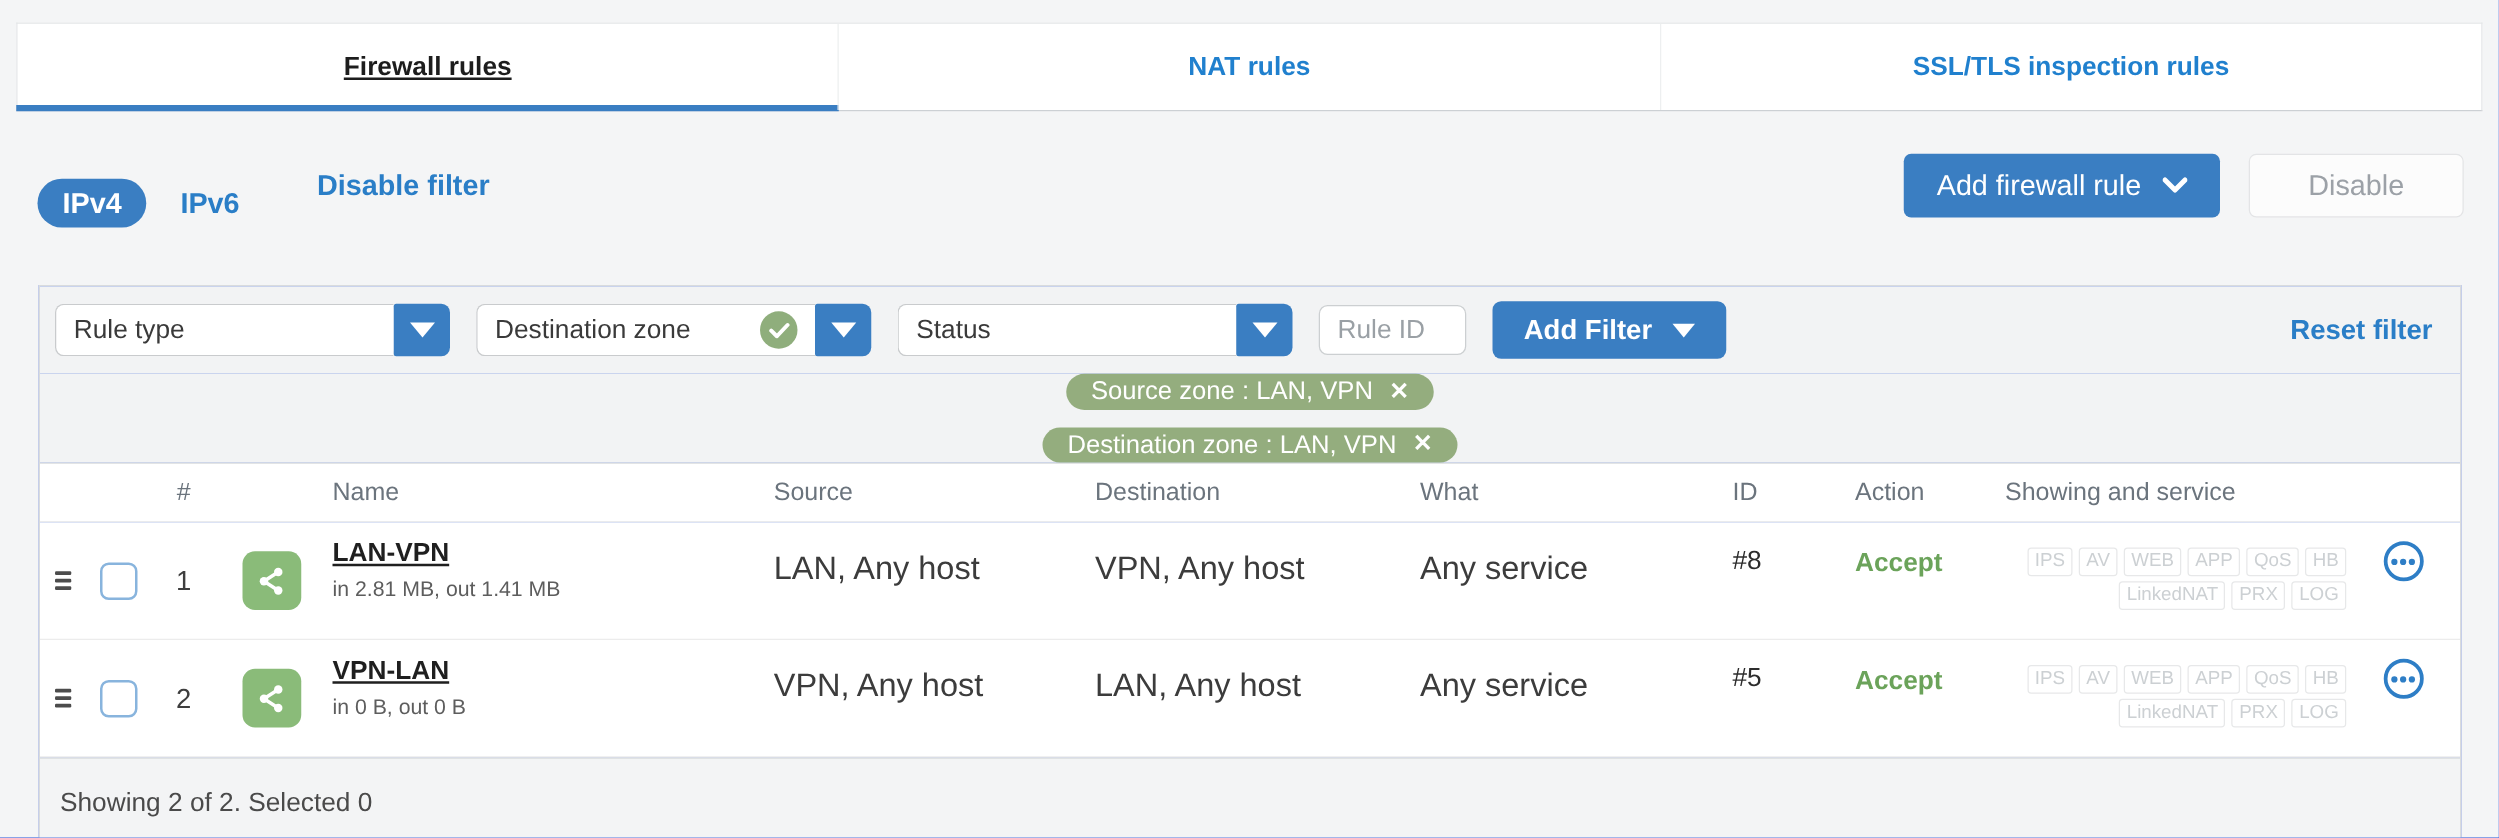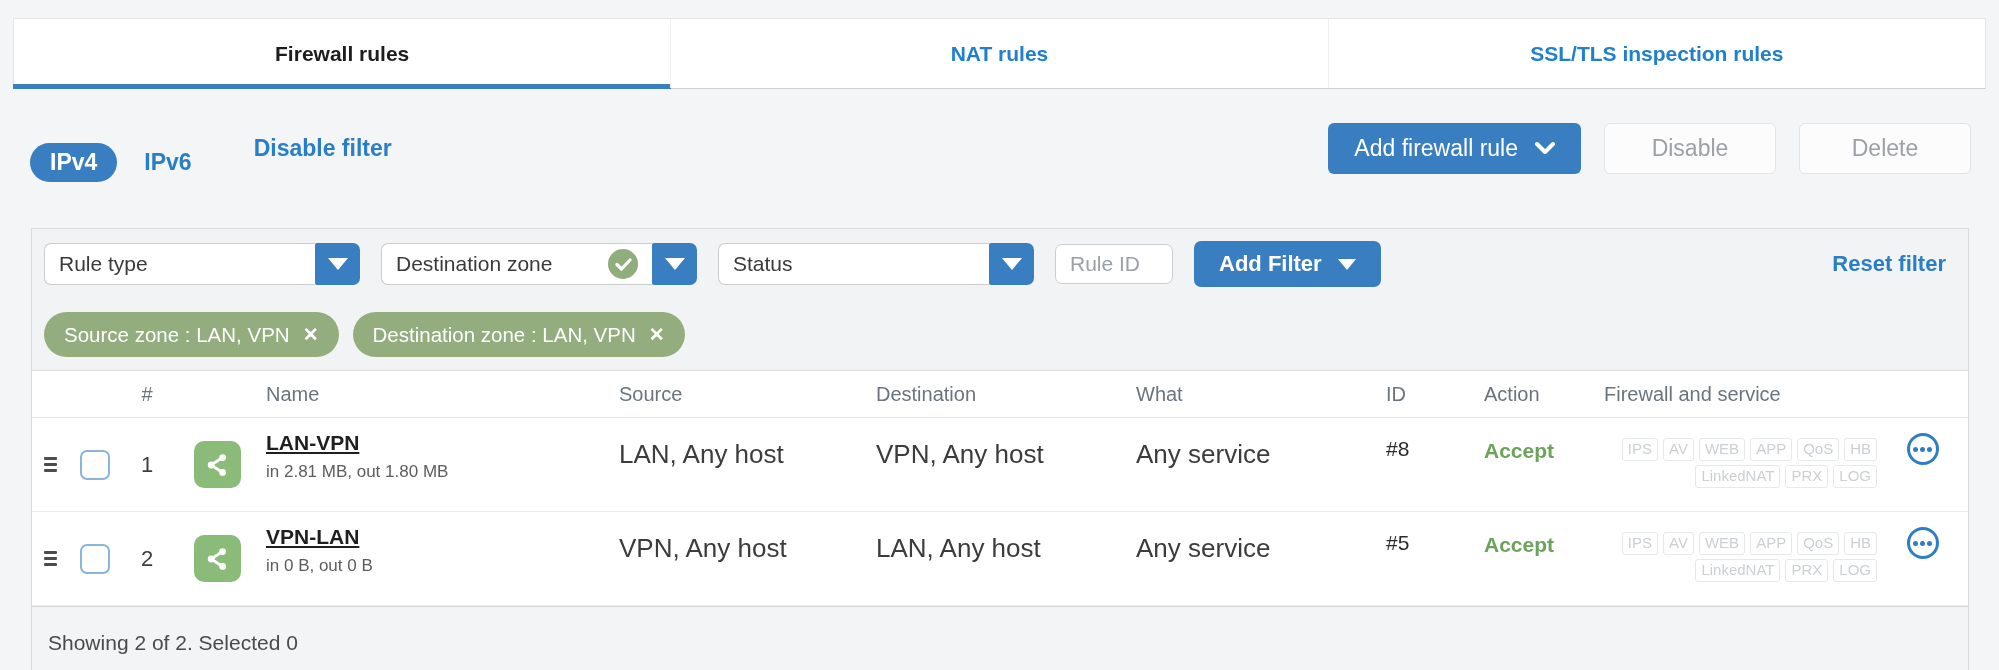--- a/index.html
+++ b/index.html
@@ -15,21 +15,21 @@
   .tabbar {
     position:absolute; left:13px; top:18px; width:1973px; height:71px;
     background:#fff; display:flex;
     border:1px solid #e4e6e8; border-bottom:1px solid #ccd0d4;
   }
   .tab {
     flex:1; position:relative; display:flex; align-items:center; justify-content:center;
     font-size:21px; font-weight:700; color:#2080ce; cursor:pointer;
   }
   .tab + .tab { border-left:1px solid #edeff0; }
-  .tab.active { color:#1d1d1d; }
+  .tab.active { color:#1d1d1d;text-decoration:underline; }
   .tab.active::after {
     content:""; position:absolute; left:-1px; right:-1px; bottom:-1px; height:5px; background:#3a7ec2;
   }
 
   
   .toolbar { position:absolute; left:30px; top:122px; width:1941px; height:52px; display:flex; align-items:center; }
   .ip-toggle { display:flex; align-items:center; gap:27px; }
   .ip-pill { font-size:23px; font-weight:700; color:#2a7ec7; cursor:pointer; padding:6px 0;margin-top:28px; }
   .ip-pill.active { background:#3a7ec2; color:#fff; border-radius:40px; padding:6px 20px; }
   .disable-filter { margin-left:62px; font-size:23px; font-weight:700; color:#2a7ec7; cursor:pointer; }
@@ -67,21 +67,21 @@
   }
   .rule-id::placeholder { color:#9aa0a5; }
   .add-filter {
     height:46px; background:#3a7ec2; border:none; border-radius:7px; color:#fff;
     font-size:22px; font-weight:600; display:flex; align-items:center; gap:16px;
     padding:0 25px; font-family:inherit; cursor:pointer; flex:0 0 auto;
   }
   .add-filter .tri { width:0; height:0; border-left:9px solid transparent; border-right:9px solid transparent; border-top:11px solid #fff; }
   .reset-filter { margin-left:auto; margin-right:10px; color:#2a7ec7; font-size:22px; font-weight:700; cursor:pointer; }
 
-  .chips-row { height:71px; background:#f2f3f4; display:flex; align-items:center; padding:0 12px; gap:14px; }
+  .chips-row { height:71px; background:#f2f3f4; display:flex; align-items:center; padding:0 12px; gap:14px;flex-direction:column; }
   .chip {
     display:flex; align-items:center; gap:13px; height:45px; background:#94ad7e; color:#fff;
     border-radius:26px; padding:0 20px; font-size:20.5px; white-space:nowrap;
   }
   .chip-x { font-weight:700; font-size:19px; cursor:pointer; line-height:1; }
 
   
   .thead, .row { display:grid; grid-template-columns:36px 54px 50px 90px 357px 257px 260px 250px 98px 108px 285px auto; }
   .thead {
     height:48px; align-items:center; border-top:1px solid #d9dbdd; border-bottom:1px solid #e3e5e7;
@@ -141,21 +141,20 @@
     </div>
   <span class="disable-filter">Disable filter</span>
   <div class="toolbar-right">
     <button class="btn-primary">
       <span>Add firewall rule</span>
       <svg width="20" height="14" viewBox="0 0 20 14">
           <polyline points="2,3 10,11 18,3" fill="none" stroke="#fff" stroke-width="4" stroke-linecap="round" stroke-linejoin="round"></polyline>
         </svg>
     </button>
     <button class="btn-ghost">Disable</button>
-    <button class="btn-ghost">Delete</button>
   </div>
 </div>
 
 <div class="card">
   <div class="filter-bar" id="filter-bar">
     <div class="dropdown">
         <div class="dd-field">
           <span class="dd-label">Rule type</span>
         </div>
         <div class="dd-arrow">
@@ -201,21 +200,21 @@
       </div>
     </div>
   <div class="thead" id="thead">
       <span class="h-num">#</span>
       <span class="h-name">Name</span>
       <span class="h-source">Source</span>
       <span class="h-dest">Destination</span>
       <span class="h-what">What</span>
       <span class="h-id">ID</span>
       <span class="h-action">Action</span>
-      <span class="h-feat">Firewall and service</span>
+      <span class="h-feat">Showing and service</span>
     </div>
   <div id="rows">
       <div class="row">
         <div class="cell-drag">
           <span></span>
           <span></span>
           <span></span>
         </div>
         <div class="cell-check">
           <div class="checkbox"></div>
@@ -224,21 +223,21 @@
         <div class="cell-icon">
           <div class="icon-box">
             <svg width="28" height="28" viewBox="0 0 24 24">
               <path d="M7 12 L16.8 5.6 M7 12 L16.8 18.4" stroke="#fff" stroke-width="2.4" fill="none"></path>
               <circle cx="16.8" cy="5.6" r="2.9" fill="#fff"></circle>
               <circle cx="7" cy="12" r="2.9" fill="#fff"></circle>
               <circle cx="16.8" cy="18.4" r="2.9" fill="#fff"></circle>
             </svg>
           </div>
         </div>
-        <div class="cell-name"><a class="rule-name">LAN-VPN</a><div class="rule-traffic">in 2.81 MB, out 1.80 MB</div></div>
+        <div class="cell-name"><a class="rule-name">LAN-VPN</a><div class="rule-traffic">in 2.81 MB, out 1.41 MB</div></div>
         <div class="cell-text">LAN, Any host</div>
         <div class="cell-text">VPN, Any host</div>
         <div class="cell-text">Any service</div>
         <div class="cell-id">#8</div>
         <div class="cell-action">Accept</div>
         <div class="cell-features">
           <div class="feat-line">
             <span class="badge">IPS</span>
             <span class="badge">AV</span>
             <span class="badge">WEB</span>

